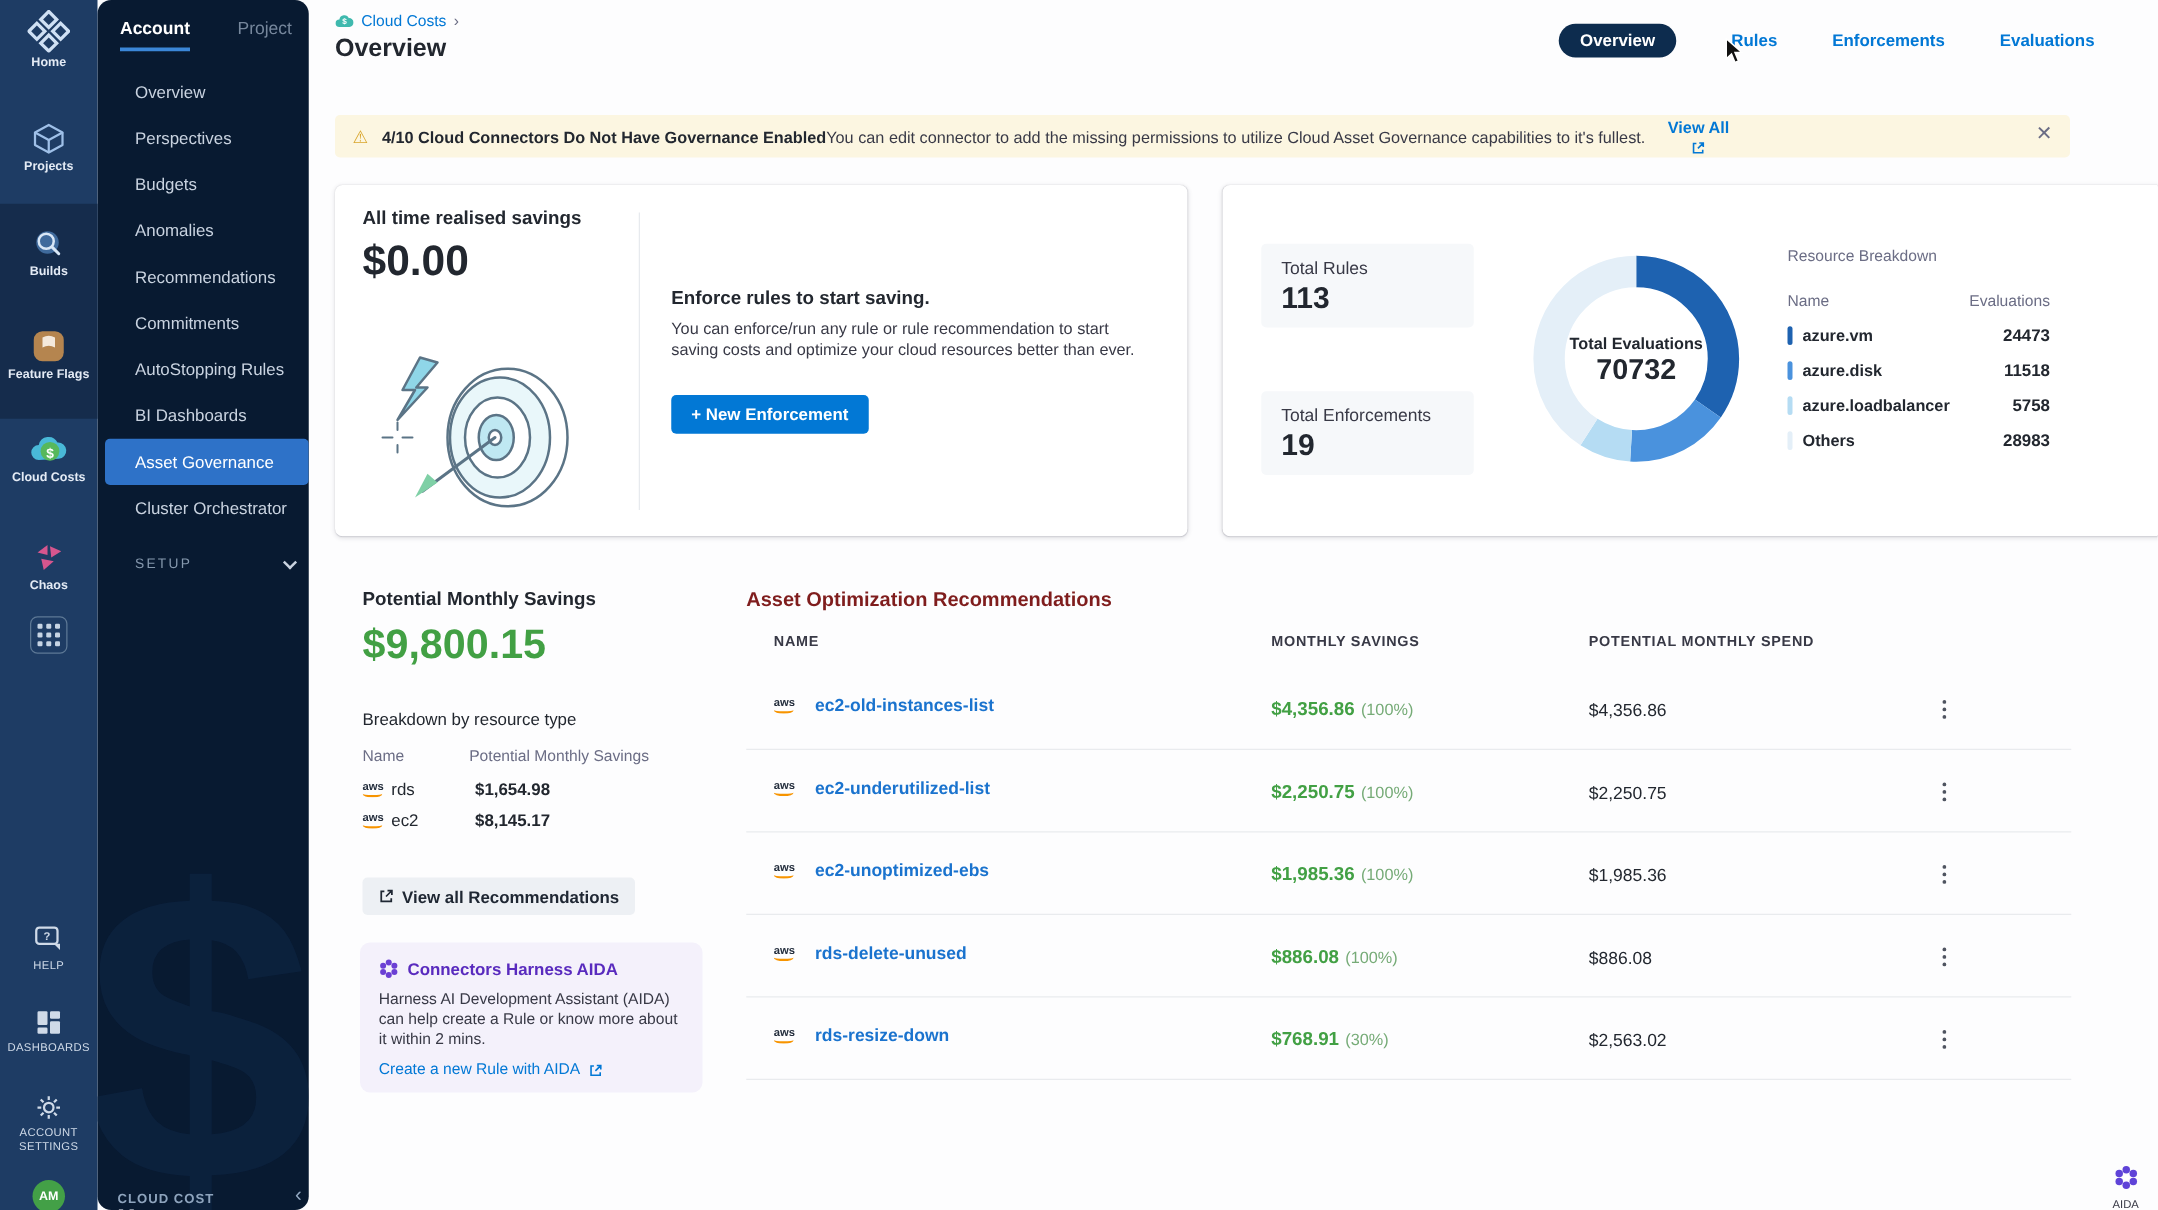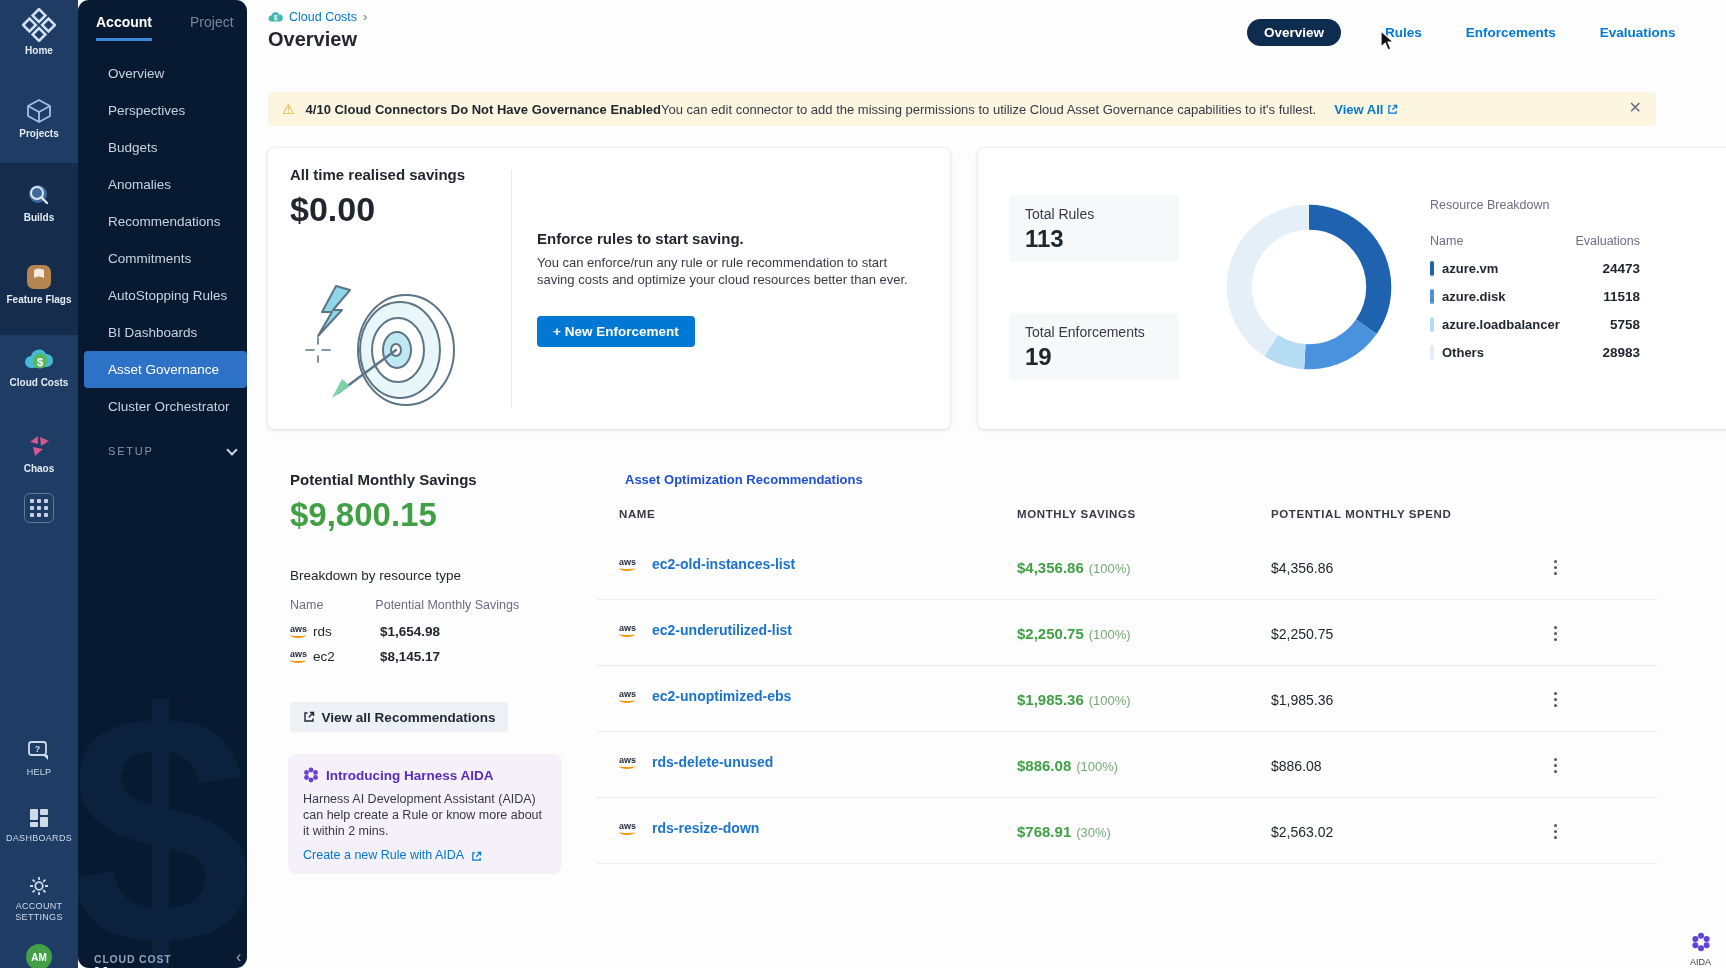--- a/index.html
+++ b/index.html
@@ -43,21 +43,21 @@
   .page-title { position:absolute; left:21px; top:28px; font-size:20px; font-weight:700; color:#22272f; }
 
   .top-tabs { position:absolute; top:19px; left:1000px; display:flex; align-items:center; gap:44px; }
   .ttab { font-size:13.5px; color:#0278d5; font-weight:600; cursor:pointer; }
   .ttab.pill { background:#0d2c4e; color:#fff; border-radius:14px; padding:6px 17px; }
 
   .banner { position:absolute; left:21px; top:92px; width:1388px; height:34px; background:#fcf6e1; border-radius:4px; display:flex; align-items:center; padding:0 14px; }
   .banner .warn { color:#d9a62e; font-size:14px; margin-right:11px; }
   .banner b { font-size:13px; color:#22272f; }
   .banner .txt { font-size:13px; color:#383946; }
-  .banner .lnk { font-size:13px; color:#0278d5; font-weight:600; margin-left:18px; cursor:pointer; display:flex; gap:4px; align-items:center; }
+  .banner .lnk { font-size:13px; color:#0278d5; font-weight:600; margin-left:18px; cursor:pointer; display:flex; gap:4px; align-items:center;flex-direction:column; }
   .banner .close { position:absolute; right:14px; top:8px; color:#6b6d85; font-size:16px; cursor:pointer; line-height:16px; }
 
   .card { position:absolute; background:#fff; border-radius:6px; box-shadow:0 1px 4px rgba(40,41,61,.14), 0 0 1px rgba(40,41,61,.2); }
   #card-savings { left:21px; top:148px; width:682px; height:281px; }
   #card-stats   { left:731px; top:148px; width:925px; height:281px; }
 
   .cs-title { position:absolute; left:22px; top:18px; font-size:15px; font-weight:700; color:#22272f; }
   .cs-amount { position:absolute; left:22px; top:42px; font-size:34px; font-weight:700; color:#22272f; }
   .cs-divider { position:absolute; left:243px; top:22px; width:1px; height:238px; background:#e7eaee; }
   .cta-title { position:absolute; left:269px; top:82px; font-size:15px; font-weight:700; color:#22272f; }
@@ -94,21 +94,21 @@
   .aws-ic .smile { display:block; width:16px; height:6px; border-bottom:2px solid #f79400; border-radius:50%; margin-top:-1px; }
 
   .view-all-btn { position:absolute; left:43px; top:702px; width:218px; height:30px; background:#edf0f4; border:none; border-radius:4px; font-size:13.5px; font-weight:700; color:#1f2733; display:flex; align-items:center; justify-content:center; gap:7px; cursor:pointer; font-family:"Liberation Sans",sans-serif; }
 
   .aida-card { position:absolute; left:41px; top:754px; width:274px; height:120px; background:#f4f1fb; border-radius:8px; padding:13px 15px; }
   .aida-title { display:flex; align-items:center; gap:7px; font-size:13.5px; font-weight:700; color:#592bbe; }
   .aida-body { margin-top:8px; font-size:12.5px; line-height:16px; color:#383946; }
   .aida-link { margin-top:9px; font-size:12.5px; color:#0278d5; cursor:pointer; display:flex; align-items:flex-end; gap:7px; }
 
   
-  .recs-title { position:absolute; left:350px; top:472px; font-size:13px; font-weight:700; color:#1d4ed8;margin-left:28px; }
+  .recs-title { position:absolute; left:350px; top:472px; font-size:16px; font-weight:700; color:#7f1d1d; }
   .recs-head { position:absolute; left:350px; top:508px; width:1060px; font-size:11.5px; font-weight:700; letter-spacing:.6px; color:#383946; }
   .recs-head span { position:absolute; top:0; }
   .rec-row { position:absolute; left:350px; width:1060px; height:66px; border-bottom:1px solid #e9ebee; }
   .rec-name { position:absolute; left:22px; top:22px; display:flex; align-items:center; gap:16px; }
   .rec-name a { font-size:14px; font-weight:600; color:#1a73ce; text-decoration:none; cursor:pointer; }
   .rec-sav { position:absolute; left:420px; top:25px; font-size:15px; font-weight:700; color:#42a044; }
   .rec-pct { font-size:13px; font-weight:400; color:#76ab77; margin-left:5px; }
   .rec-spend { position:absolute; left:674px; top:26px; font-size:14px; color:#22272f; }
   .kebab { position:absolute; left:948px; top:22px; width:20px; height:22px; display:flex; flex-direction:column; gap:3px; align-items:center; justify-content:center; cursor:pointer; }
   .kebab i { width:3px; height:3px; border-radius:50%; background:#4f5460; }
@@ -351,20 +351,24 @@
 
     <div class="donut-wrap">
       <svg width="186" height="186" viewBox="0 0 200 200">
           <g transform="rotate(-90 100 100)">
             <circle cx="100" cy="100" r="75" fill="none" stroke="#1e62b0" stroke-width="27" stroke-dasharray="163.0468465715016 471.23889803846896" stroke-dashoffset="0"></circle>
             <circle cx="100" cy="100" r="75" fill="none" stroke="#4a92dd" stroke-width="27" stroke-dasharray="76.73654961837761 471.23889803846896" stroke-dashoffset="-163.0468465715016"></circle>
             <circle cx="100" cy="100" r="75" fill="none" stroke="#b5dcf3" stroke-width="27" stroke-dasharray="38.361612493715775 471.23889803846896" stroke-dashoffset="-239.7833961898792"></circle>
             <circle cx="100" cy="100" r="75" fill="none" stroke="#e4eff8" stroke-width="27" stroke-dasharray="193.09388935487397 471.23889803846896" stroke-dashoffset="-278.145008683595"></circle>
           </g>
         </svg>
+      <div class="donut-center">
+        <div class="dl">Total Evaluations</div>
+        <div class="dv">70732</div>
+      </div>
     </div>
 
     <div class="res-bd">
       <div class="res-title">Resource Breakdown</div>
       <div class="res-head">
         <span>Name</span>
         <span>Evaluations</span>
       </div>
       <div class="res-row">
         <span class="res-name">
@@ -431,21 +435,21 @@
           <g fill="#6b3fd4">
             <circle cx="8" cy="3" r="2.4"></circle>
             <circle cx="12.5" cy="5.5" r="2.4"></circle>
             <circle cx="12.5" cy="10.5" r="2.4"></circle>
             <circle cx="8" cy="13" r="2.4"></circle>
             <circle cx="3.5" cy="10.5" r="2.4"></circle>
             <circle cx="3.5" cy="5.5" r="2.4"></circle>
           </g>
           <circle cx="8" cy="8" r="2" fill="#f4f1fb"></circle>
         </svg>
-      <span>Introducing Harness AIDA</span>
+      <span>Connectors Harness AIDA</span>
     </div>
     <div class="aida-body">Harness AI Development Assistant (AIDA) can help create a Rule or know more about it within 2 mins.</div>
     <div class="aida-link">
       <span>Create a new Rule with AIDA</span>
       <svg width="11" height="11" viewBox="0 0 12 12">
           <path fill="none" stroke="#0278d5" stroke-width="1.4" d="M4.5 2 H2 v8 h8 V7.5 M7 1.5 h3.5 V5 M10.2 1.8 L5.8 6.2"></path>
         </svg>
     </div>
   </div>
 

